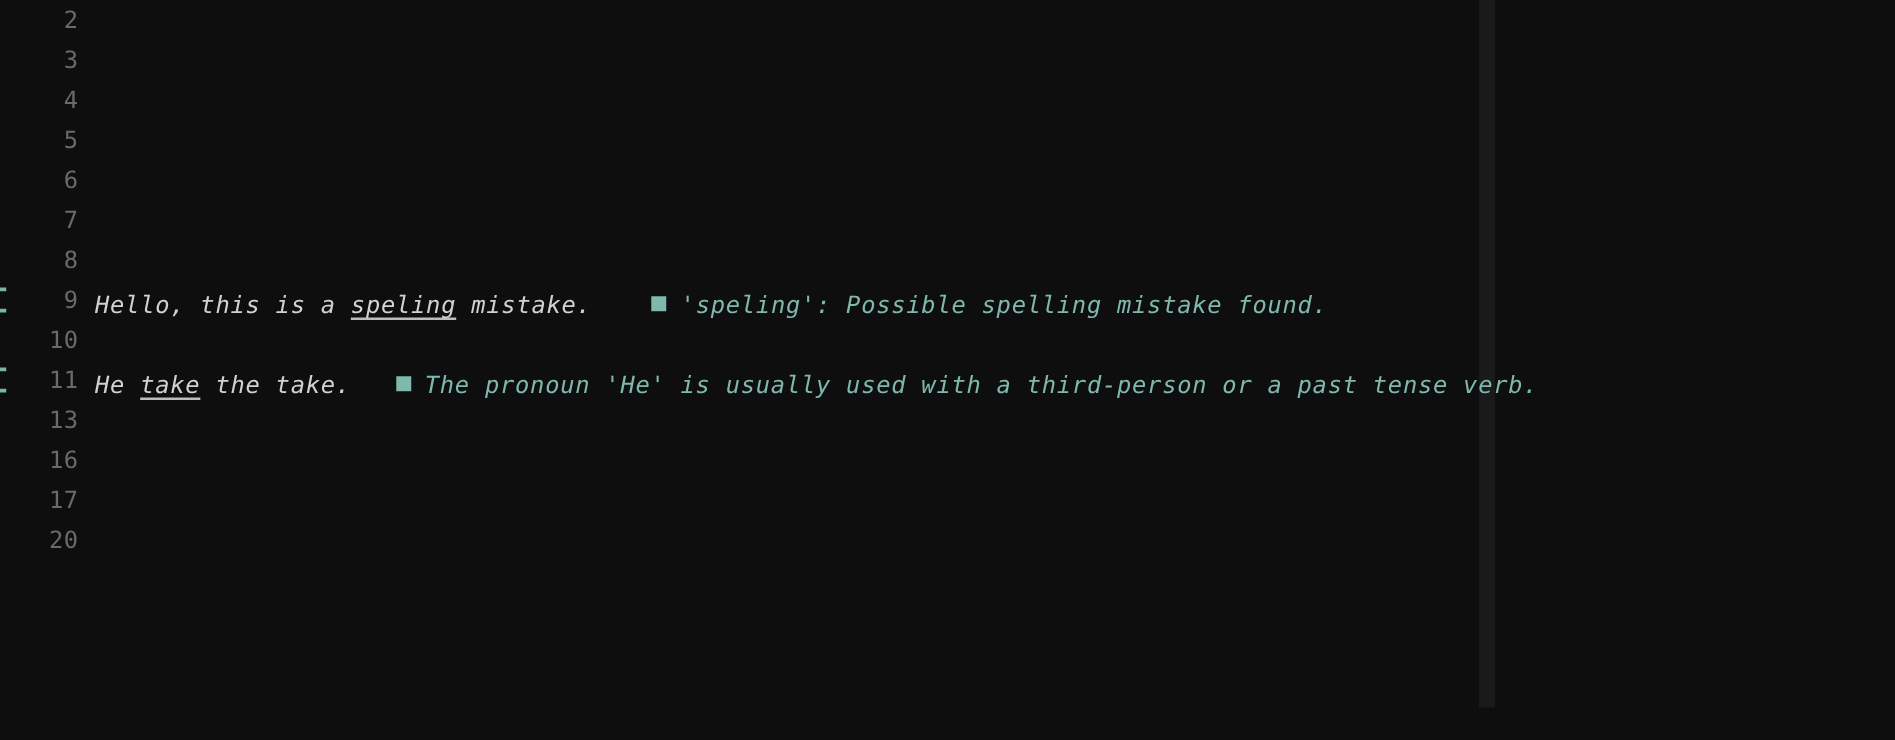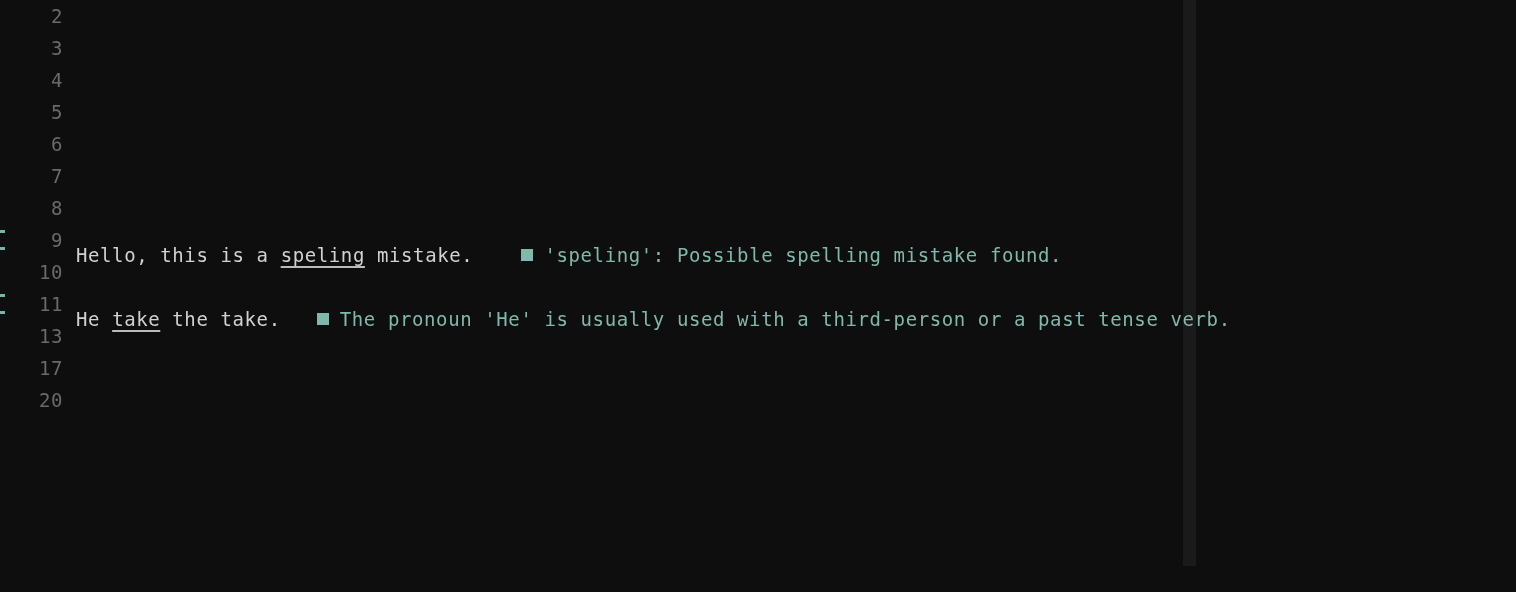--- a/index.html
+++ b/index.html
@@ -69,24 +69,25 @@
     text-align: right;
     color: #6a6a6a;
     font-size: 19px;
     letter-spacing: 0.5px;
   }
 
   
   .code {
     position: absolute;
     left: 76px;
-    top: 15px;
+    top: 4px;
     color: #cfd2d1;
     font-size: 19px;
     letter-spacing: 0.6px;
+    font-style: italic;
   }
   .squiggle {
     text-decoration: underline;
     text-decoration-color: #b9bcbb;
     text-decoration-thickness: 2px;
     text-underline-offset: 4px;
   }
 
   
   .diag {
@@ -117,17 +118,18 @@
       <div class="row"><span class="lineno">3</span><span class="code"></span></div>
       <div class="row"><span class="lineno">4</span><span class="code"></span></div>
       <div class="row"><span class="lineno">5</span><span class="code"></span></div>
       <div class="row"><span class="lineno">6</span><span class="code"></span></div>
       <div class="row"><span class="lineno">7</span><span class="code"></span></div>
       <div class="row"><span class="lineno">8</span><span class="code"></span></div>
       <div class="row"><span class="gutter-marker"></span><span class="lineno">9</span><span class="code"><span>Hello, this is a </span><span class="squiggle">speling</span><span> mistake.</span><span>    </span><span class="diag"><span class="diag-sq"></span><span>'speling': Possible spelling mistake found.</span></span></span></div>
       <div class="row"><span class="lineno">10</span><span class="code"></span></div>
       <div class="row"><span class="gutter-marker"></span><span class="lineno">11</span><span class="code"><span>He </span><span class="squiggle">take</span><span> the take.</span><span>   </span><span class="diag"><span class="diag-sq"></span><span>The pronoun 'He' is usually used with a third-person or a past tense verb.</span></span></span></div>
       <div class="row"><span class="lineno">13</span><span class="code"></span></div>
+      <div class="row"><span class="lineno">16</span><span class="code"></span></div>
       <div class="row"><span class="lineno">17</span><span class="code"></span></div>
       <div class="row"><span class="lineno">20</span><span class="code"></span></div>
     </div>
 
 </div>
 
 </body></html>

